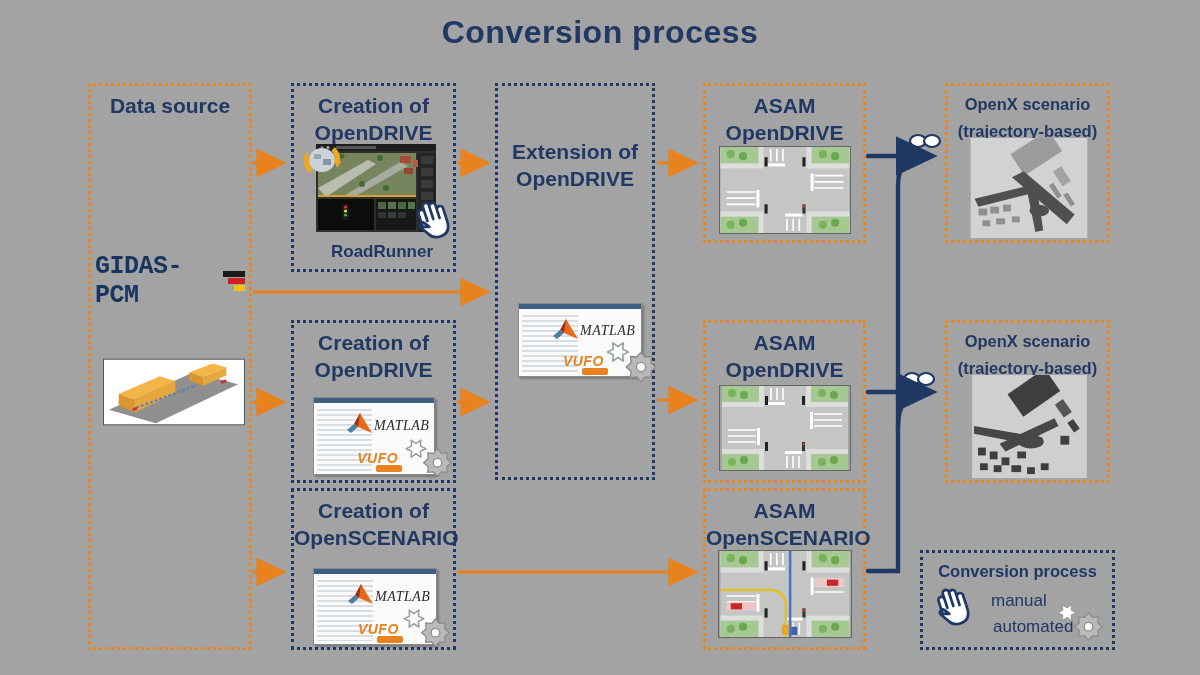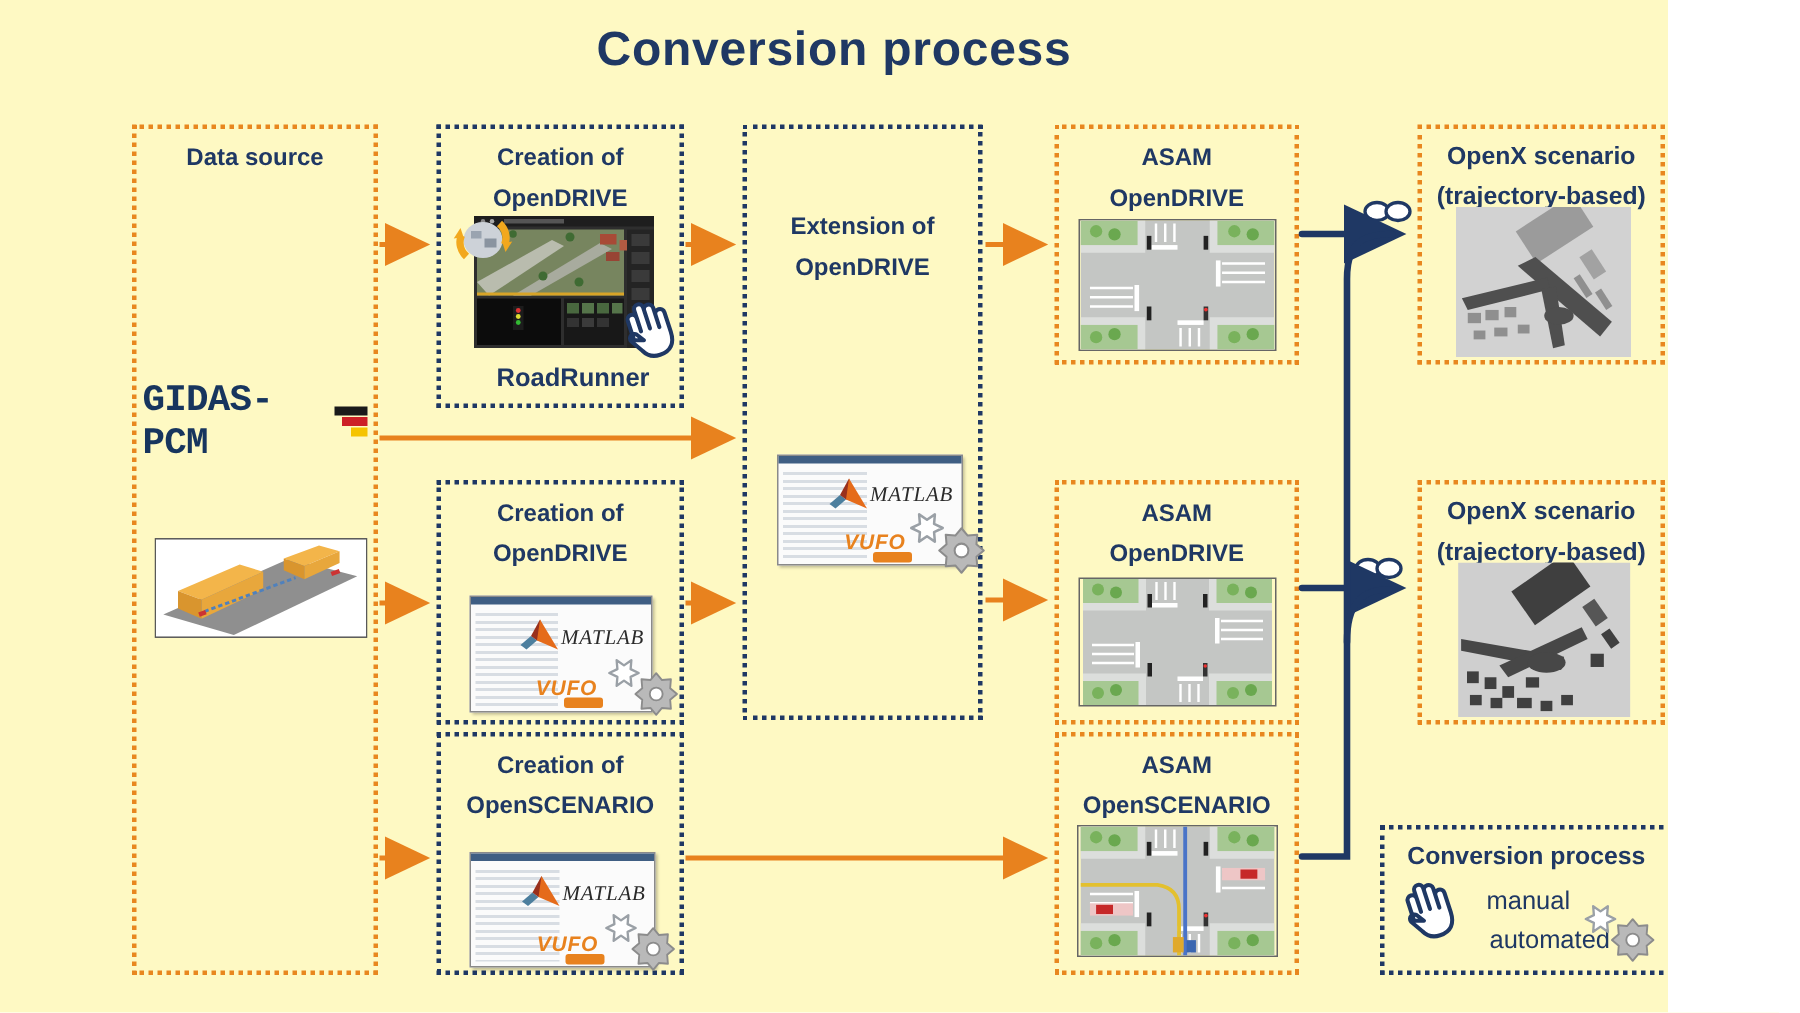--- a/index.html
+++ b/index.html
@@ -1,23 +1,23 @@
 <!DOCTYPE html>
 <html><head>
 <meta charset="utf-8">
 <style>
   html,body{margin:0;padding:0;background:#fff;}
-  .stage{position:relative;width:1112px;height:675px;background:#fef9c3;overflow:hidden;
+  .stage{position:relative;width:1200px;height:675px;background:#a3a3a3;overflow:hidden;
          font-family:"Liberation Sans",sans-serif;}
   .main-title{position:absolute;left:0;right:0;top:14px;text-align:center;
               font-size:32px;font-weight:700;color:#1f3864;letter-spacing:.5px;}
   .box{position:absolute;box-sizing:border-box;}
   .box.orange{border:3px dotted #e8871f;}
   .box.navy{border:3px dotted #1f3864;}
-  .bt{font-weight:700;color:#1f3864;font-size:16px;line-height:27px;text-align:center;}
+  .bt{font-weight:700;color:#1f3864;font-size:21px;line-height:27px;text-align:center;}
   .overlay{position:absolute;left:0;top:0;pointer-events:none;}
   
   .mshot{position:absolute;background:#fbfbfb;border:1px solid #8a8a8a;box-sizing:border-box;
          box-shadow:1.5px 1.5px 2px rgba(0,0,0,.25);}
   .mbar{height:5px;background:#3f5e83;}
   .mcode{position:absolute;left:3px;top:8px;bottom:3px;width:46%;
          background:repeating-linear-gradient(#fbfbfb 0 3px,#d8dde3 3px 5px);}
   .mlogo{position:absolute;left:26%;top:16%;width:30px;height:26px;}
   .mword{position:absolute;left:50%;top:26%;font-family:"Liberation Serif",serif;
          font-size:14px;color:#2a2a2a;letter-spacing:.5px;font-style:italic;}

